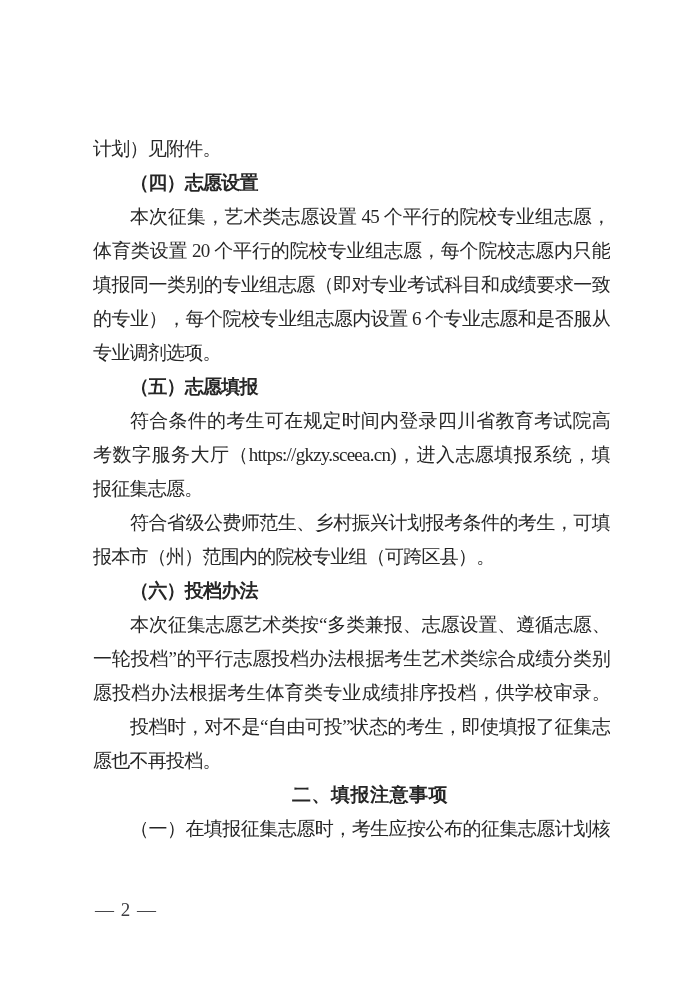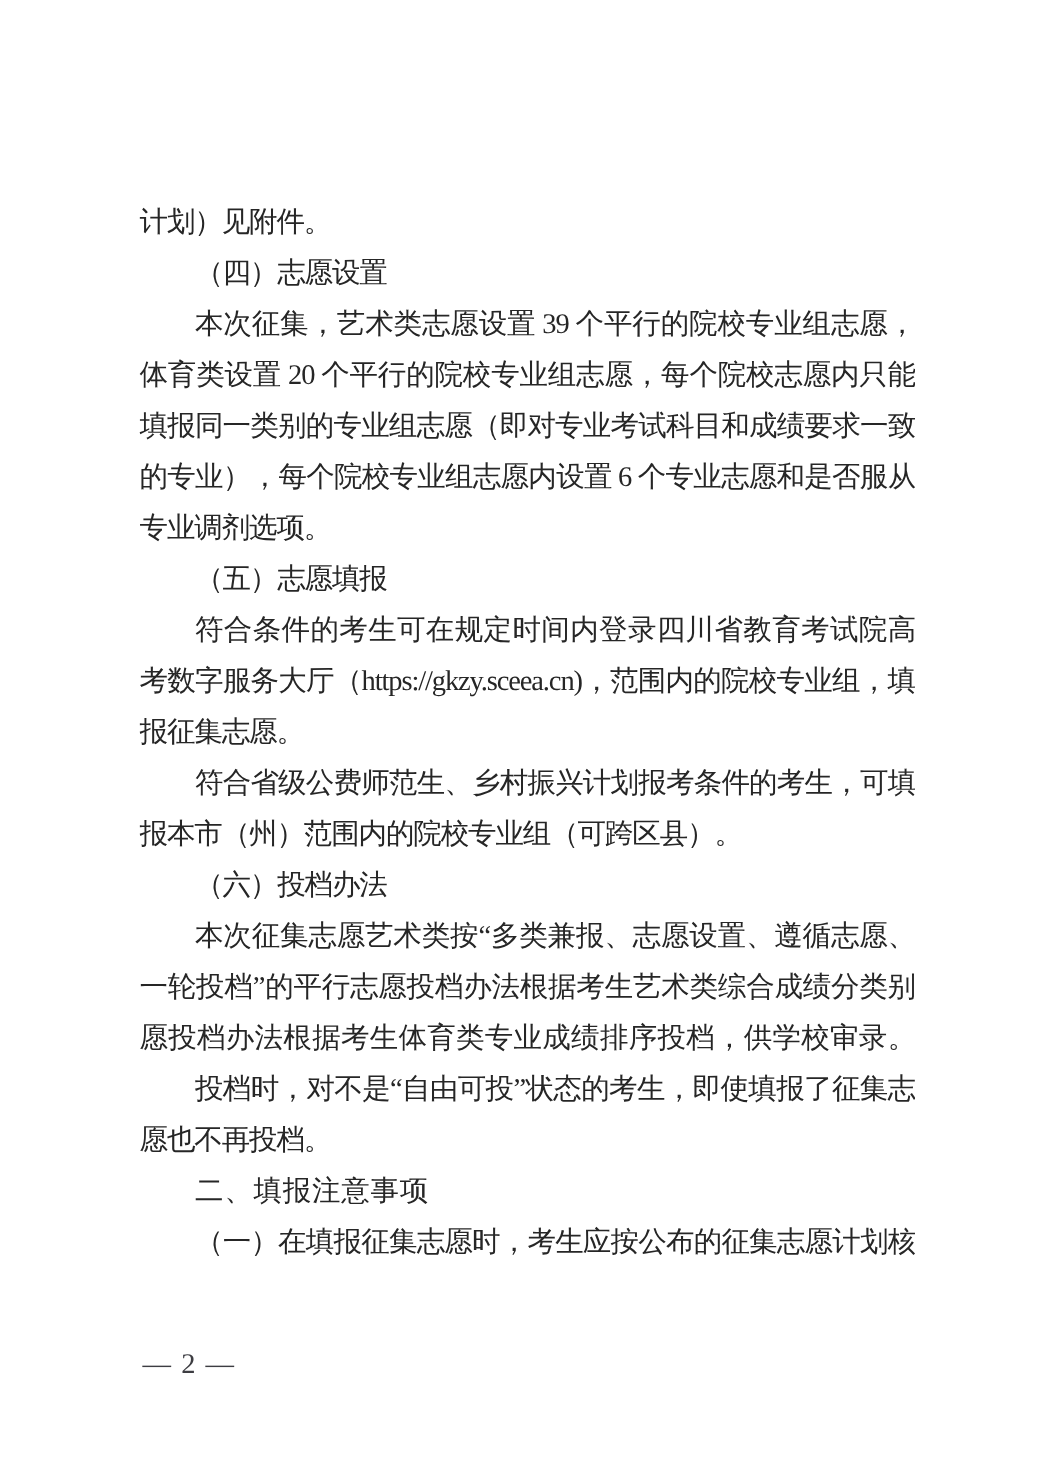--- a/index.html
+++ b/index.html
@@ -29,52 +29,53 @@
     letter-spacing: -0.75px;
     text-align: left;
     overflow: hidden;
   }
   .indent { text-indent: 37px; }
   .fill {
     text-align: justify;
     text-align-last: justify;
   }
   .h-kai {
-    font-weight: normal;
+    font-weight: bold;
   }
   .h-hei {
     font-family: "Liberation Sans", "DejaVu Sans", sans-serif;
-    font-weight: normal;
+    font-weight: bold;
     letter-spacing: 0.5px;
+    text-align: center;
   }
   .footer {
     position: absolute;
     left: 95px;
     top: 897px;
     font-size: 19px;
     color: #3d3d42;
     letter-spacing: 1px;
     line-height: 26px;
   }
 </style>
 </head>
 <body>
 
 <div class="page">
   <div class="content">
     <div class="line">计划）见附件。</div>
     <div class="line indent h-kai">（四）志愿设置</div>
-    <div class="line indent fill">本次征集，艺术类志愿设置 39 个平行的院校专业组志愿，</div>
+    <div class="line indent fill">本次征集，艺术类志愿设置 45 个平行的院校专业组志愿，</div>
     <div class="line fill">体育类设置 20 个平行的院校专业组志愿，每个院校志愿内只能</div>
     <div class="line fill">填报同一类别的专业组志愿（即对专业考试科目和成绩要求一致</div>
     <div class="line fill">的专业），每个院校专业组志愿内设置 6 个专业志愿和是否服从</div>
     <div class="line">专业调剂选项。</div>
     <div class="line indent h-kai">（五）志愿填报</div>
     <div class="line indent fill">符合条件的考生可在规定时间内登录四川省教育考试院高</div>
-    <div class="line fill">考数字服务大厅（https://gkzy.sceea.cn)，范围内的院校专业组，填</div>
+    <div class="line fill">考数字服务大厅（https://gkzy.sceea.cn)，进入志愿填报系统，填</div>
     <div class="line">报征集志愿。</div>
     <div class="line indent fill">符合省级公费师范生、乡村振兴计划报考条件的考生，可填</div>
     <div class="line">报本市（州）范围内的院校专业组（可跨区县）。</div>
     <div class="line indent h-kai">（六）投档办法</div>
     <div class="line indent fill">本次征集志愿艺术类按“多类兼报、志愿设置、遵循志愿、</div>
     <div class="line fill">一轮投档”的平行志愿投档办法根据考生艺术类综合成绩分类别</div>
     <div class="line fill">愿投档办法根据考生体育类专业成绩排序投档，供学校审录。</div>
     <div class="line indent fill">投档时，对不是“自由可投”状态的考生，即使填报了征集志</div>
     <div class="line">愿也不再投档。</div>
     <div class="line indent h-hei">二、填报注意事项</div>

